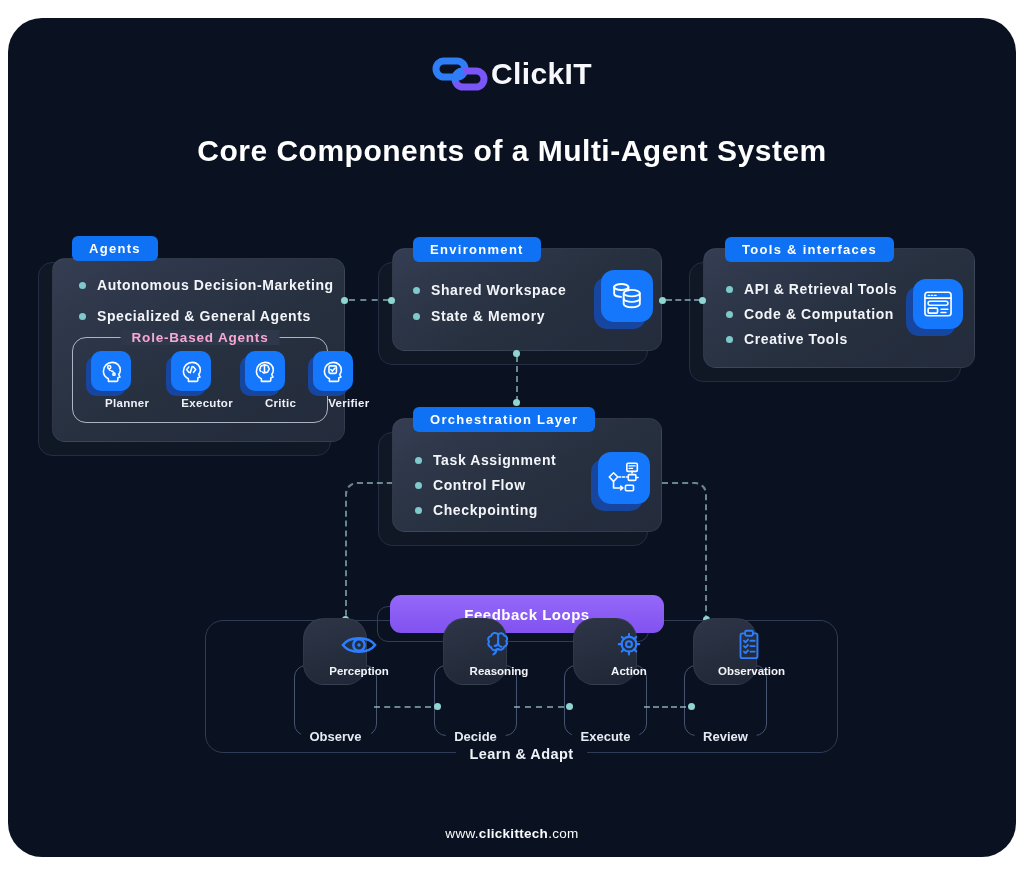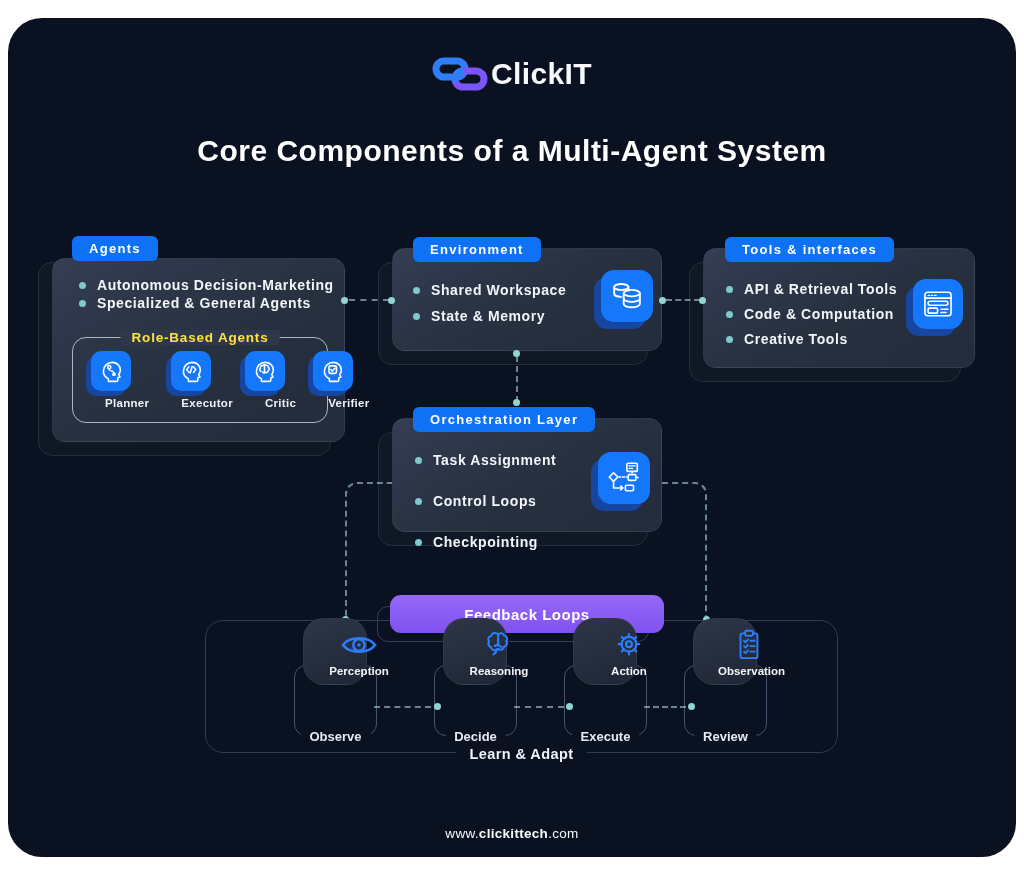--- a/index.html
+++ b/index.html
@@ -30,21 +30,21 @@
 
   .chip { position:absolute; background:#1577fb; border-radius:13px; display:flex;
           align-items:center; justify-content:center; box-shadow:-7px 7px 0 0 #16469f; }
   .chip-sm { background:#1577fb; border-radius:10px; width:40px; height:40px; display:flex;
              align-items:center; justify-content:center; box-shadow:-5px 5px 0 0 #16469f; }
 
   
   .role-box { position:absolute; left:72px; top:337px; width:256px; height:86px;
               border:1px solid rgba(205,214,228,.8); border-radius:14px; }
   .role-title { position:absolute; top:-8px; left:50%; transform:translateX(-50%);
-                background:#2f384b; color:#fde047; font-size:13.5px; font-weight:600;
+                background:#2f384b; color:#f9a8d4; font-size:13.5px; font-weight:600;
                 letter-spacing:.8px; padding:0 11px; white-space:nowrap; }
   .role-row { position:absolute; left:0; top:13px; width:100%; display:flex;
               justify-content:space-evenly; }
   .role-item { display:flex; flex-direction:column; align-items:center; gap:6px; }
   .role-label { color:#eef1f7; font-size:11.5px; font-weight:600; letter-spacing:.3px;margin-left:32px; }
 
   
   .dash-h { position:absolute; border-top:2px dashed rgba(166,213,218,.6); }
   .dash-v { position:absolute; border-left:2px dashed rgba(166,213,218,.6); }
   .l-left  { position:absolute; border-left:2px dashed rgba(166,213,218,.6);
@@ -95,21 +95,21 @@
         <path d="M23 22 a8 8 0 0 1 5.5 -7.6" stroke="#2d7ef7" stroke-width="7" stroke-linecap="round"></path>
       </svg>
     </span>
     <span class="logo-text">ClickIT</span>
   </div>
 
   <div class="main-title">Core Components of a Multi-Agent System</div>
 
   <div class="echo" style="left:38px;top:262px;width:293px;height:194px;"></div>
   <div class="card" style="left:52px;top:258px;width:293px;height:184px;">
-    <div class="rows" style="position:absolute;left:26px;top:17px;gap:0;">
+    <div class="rows" style="position:absolute;left:26px;top:17px;gap:13px;">
       <div class="b-row">
         <span class="b-dot"></span>
         <span class="b-txt">Autonomous Decision-Marketing</span>
       </div>
       <div class="b-row">
         <span class="b-dot"></span>
         <span class="b-txt">Specialized &amp; General Agents</span>
       </div>
     </div>
   </div>
@@ -219,28 +219,28 @@
   <div class="c-dot" style="left:388px;top:297px;"></div>
   <div class="dash-h" style="left:666px;top:299px;width:34px;"></div>
   <div class="c-dot" style="left:659px;top:297px;"></div>
   <div class="c-dot" style="left:699px;top:297px;"></div>
   <div class="dash-v" style="left:516px;top:356px;height:46px;"></div>
   <div class="c-dot" style="left:513px;top:350px;"></div>
   <div class="c-dot" style="left:513px;top:399px;"></div>
 
   <div class="echo" style="left:378px;top:432px;width:270px;height:114px;"></div>
   <div class="card" style="left:392px;top:418px;width:270px;height:114px;">
-    <div class="rows" style="position:absolute;left:22px;top:32px;gap:23px;">
+    <div class="rows" style="position:absolute;left:22px;top:32px;gap:7px;">
       <div class="b-row">
         <span class="b-dot"></span>
         <span class="b-txt">Task Assignment</span>
       </div>
       <div class="b-row">
         <span class="b-dot"></span>
-        <span class="b-txt">Control Loops</span>
+        <span class="b-txt">Control Flow</span>
       </div>
       <div class="b-row">
         <span class="b-dot"></span>
         <span class="b-txt">Checkpointing</span>
       </div>
     </div>
   </div>
   <div class="tag" style="left:413px;top:407px;">Orchestration Layer</div>
   <div class="chip" style="left:598px;top:452px;width:52px;height:52px;">
     <svg width="38" height="38" viewBox="0 0 40 40" fill="none" stroke="#fff" stroke-width="1.7" stroke-linecap="round" stroke-linejoin="round">

